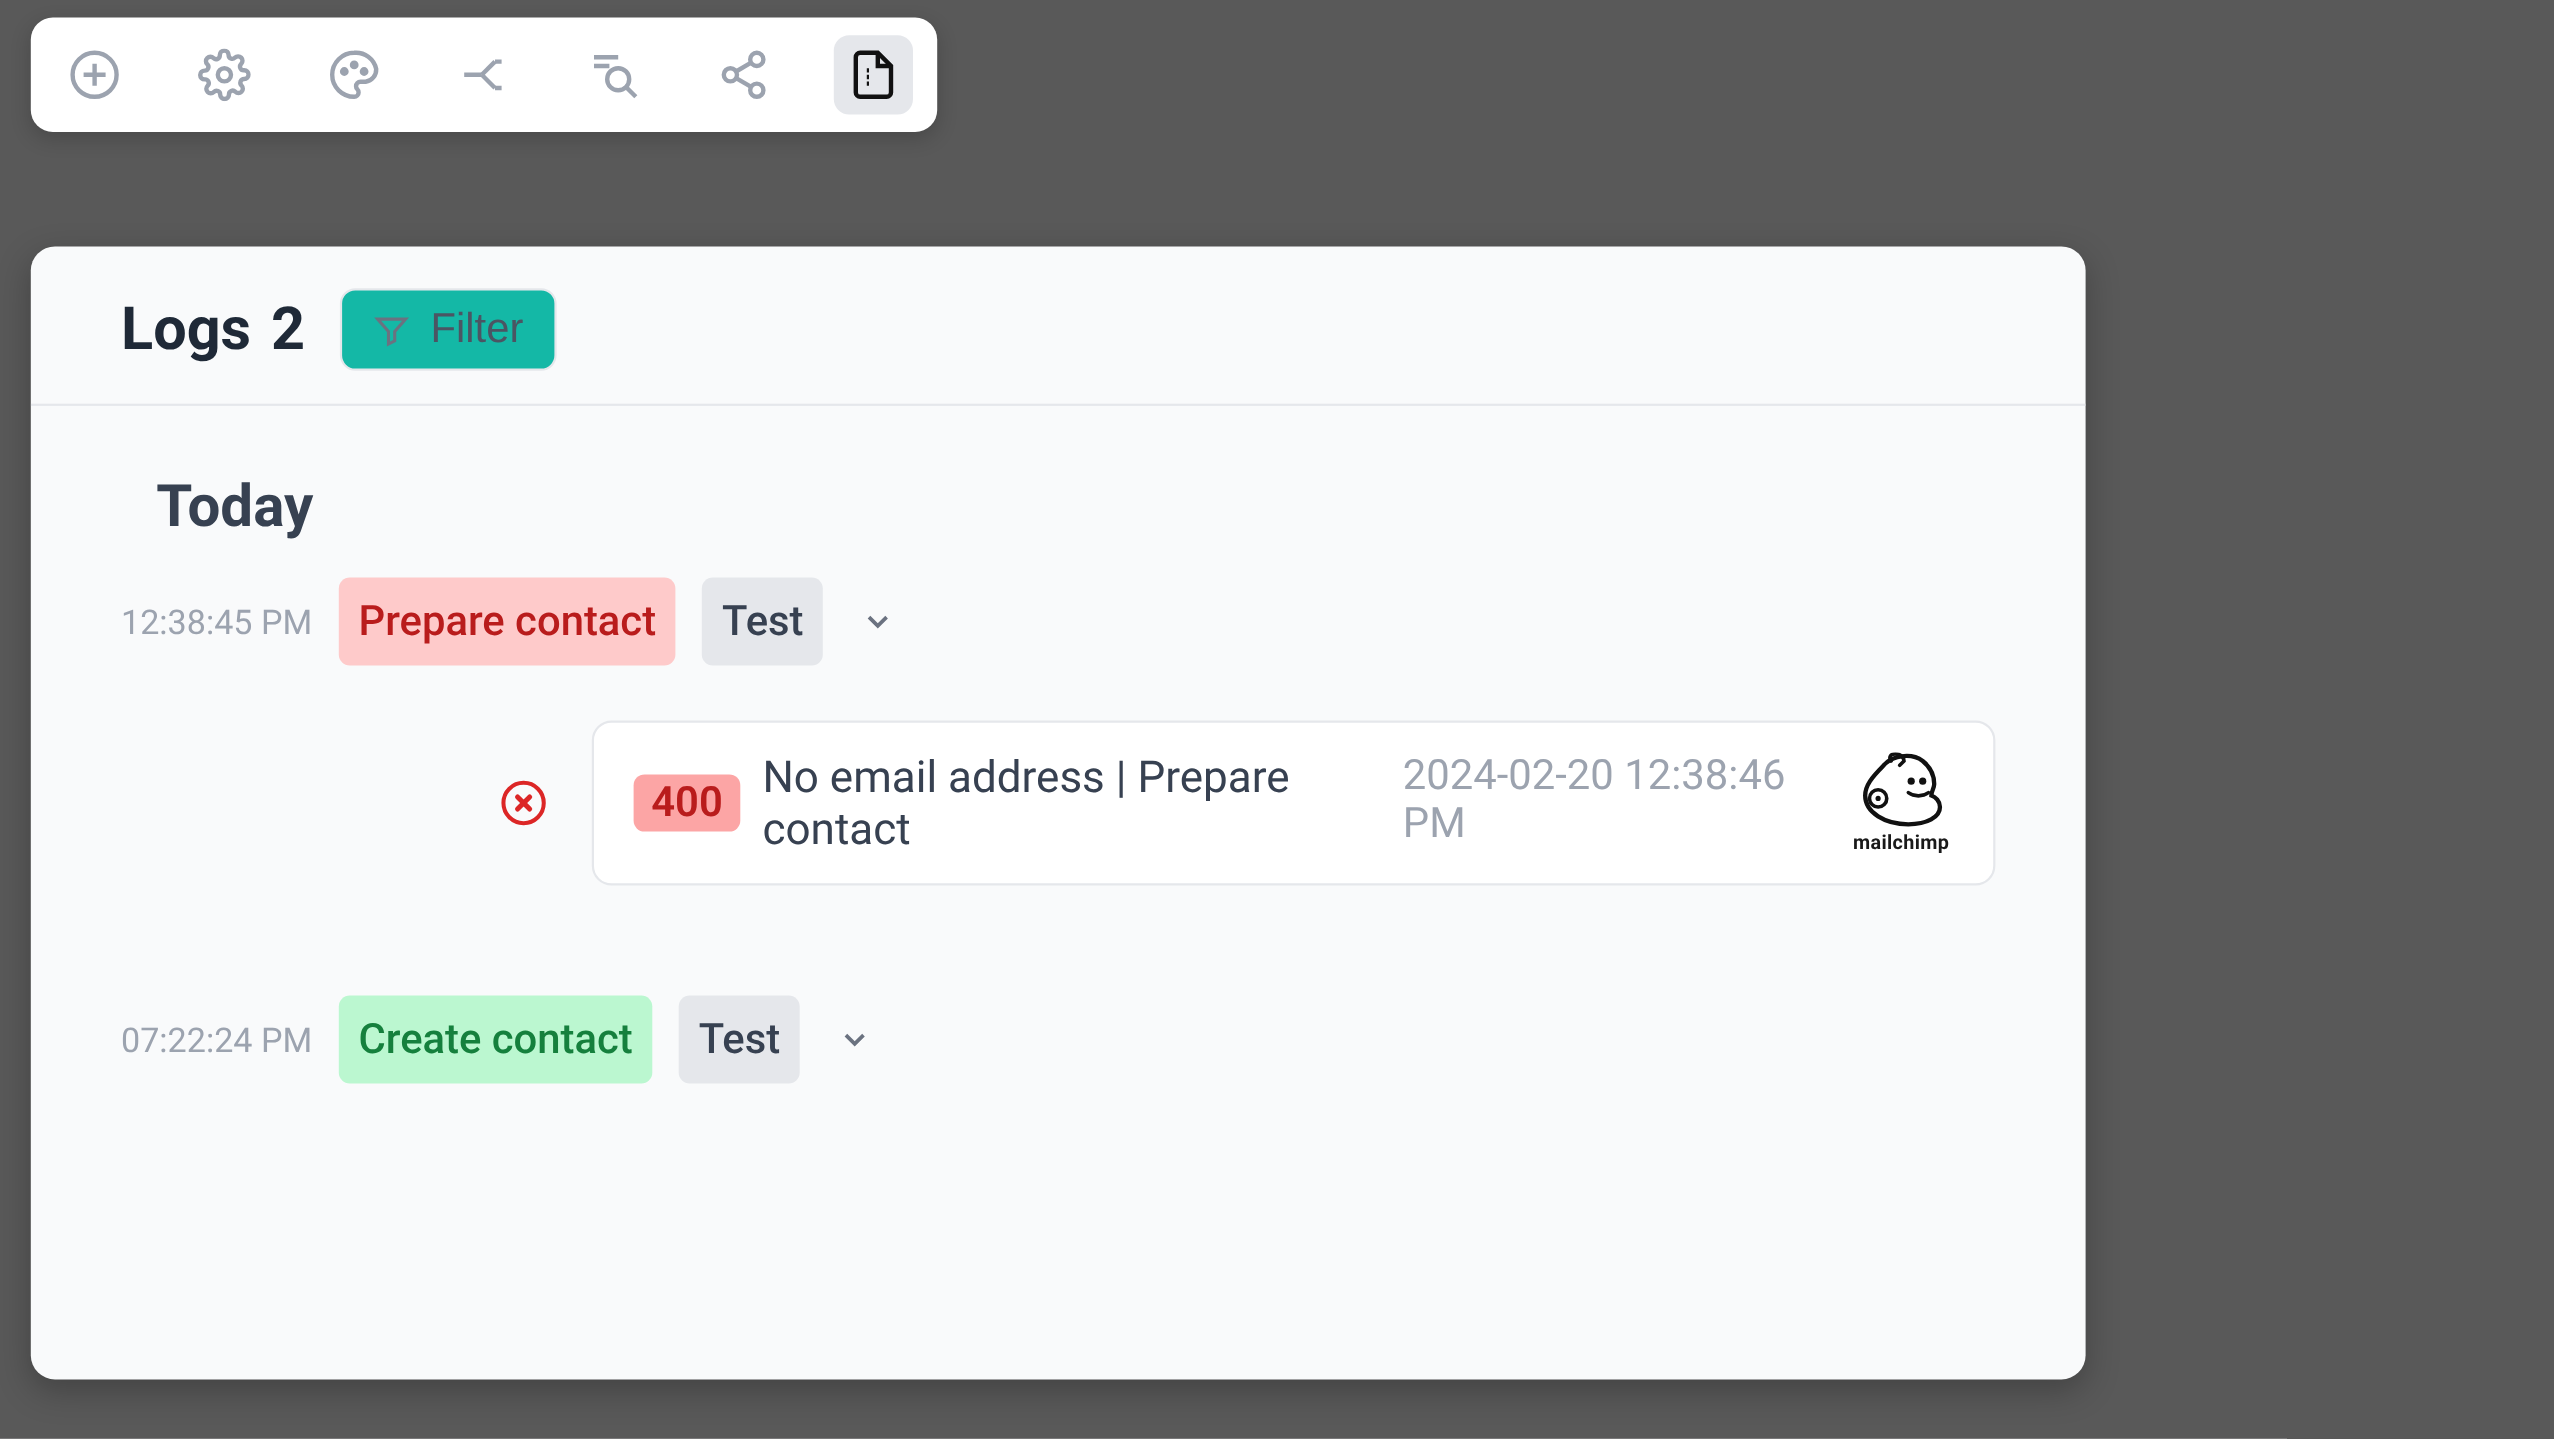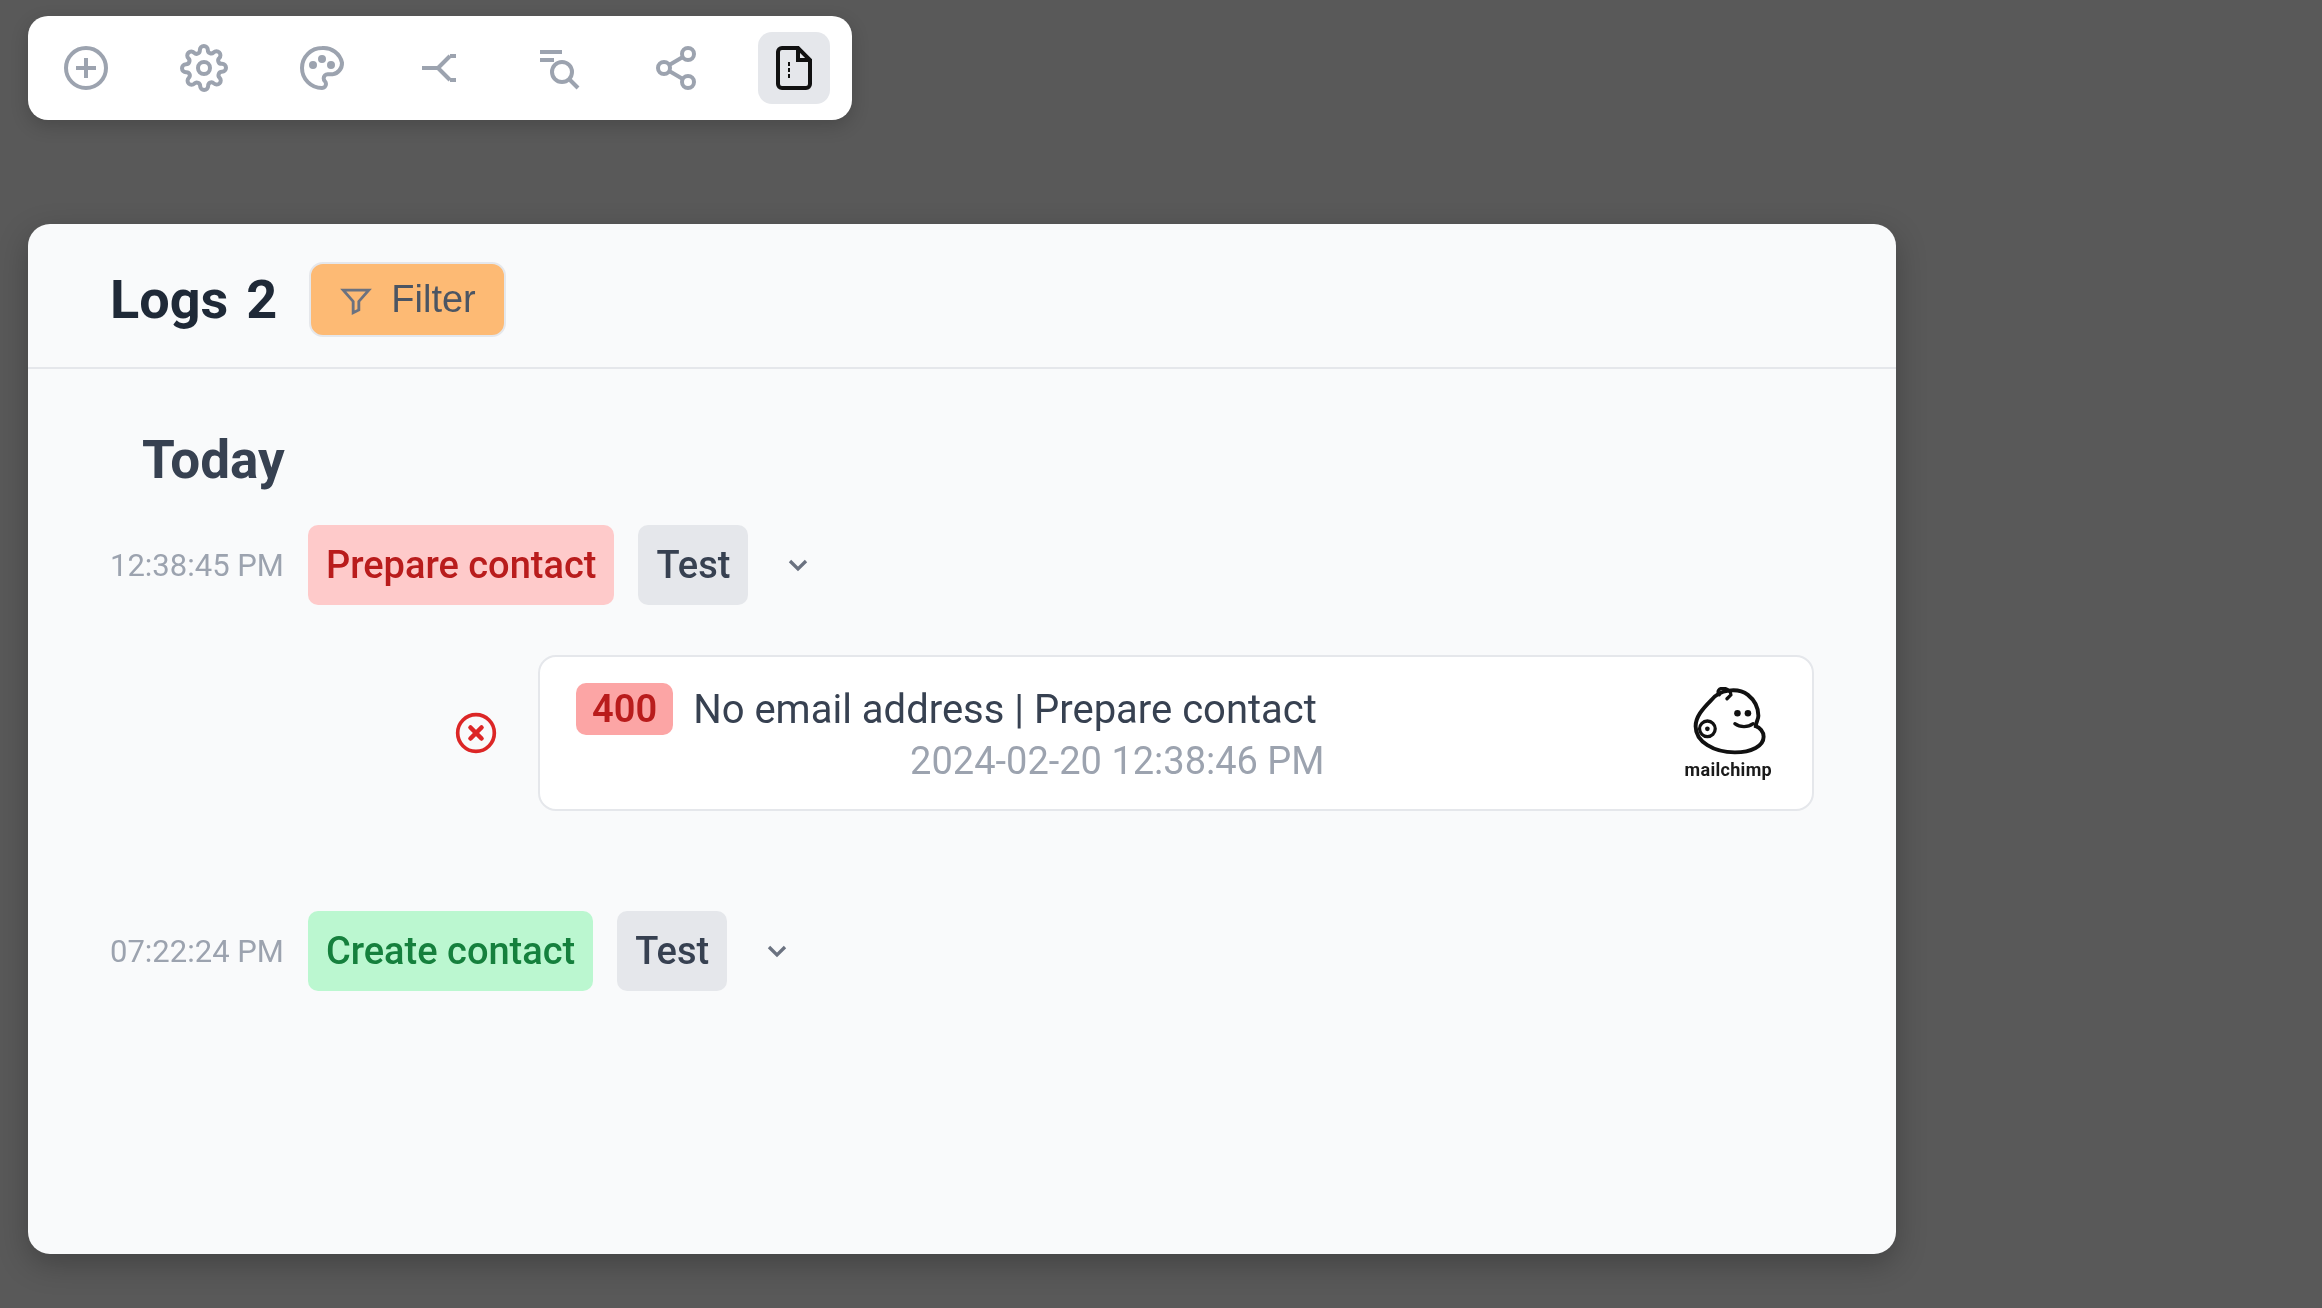--- a/index.html
+++ b/index.html
@@ -80,21 +80,21 @@
     font-size: 54px;
     font-weight: 700;
     color: var(--text-dark);
     display: flex;
     gap: 18px;
   }
   .filter-btn {
     display: flex;
     align-items: center;
     gap: 18px;
-    background: #fdba74;
+    background: #14b8a6;
     border: 2px solid var(--border-light);
     border-radius: 14px;
     padding: 14px 28px;
     font-size: 38px;
     color: #4b5563;
     cursor: pointer;
   }
   .filter-btn svg { width: 34px; height: 34px; stroke: #6b7280; fill:none; stroke-width:2; }
 
   .logs-body { padding: 60px 82px 40px; }
@@ -148,23 +148,22 @@
     border-radius: 18px;
     padding: 26px 36px;
     display: flex;
     align-items: center;
     gap: 26px;
     position: relative;
   }
   .detail-text {
     flex:1;
     display: flex;
-    flex-direction: column;
-    gap: 4px;
-    text-align: center;
+    flex-direction: row;
+    gap: 14px;
   }
   .detail-line1 {
     display: flex;
     align-items: center;
     gap: 20px;
   }
   .status-code {
     background: var(--code-red-bg);
     color: var(--code-red-fg);
     font-weight: 600;

